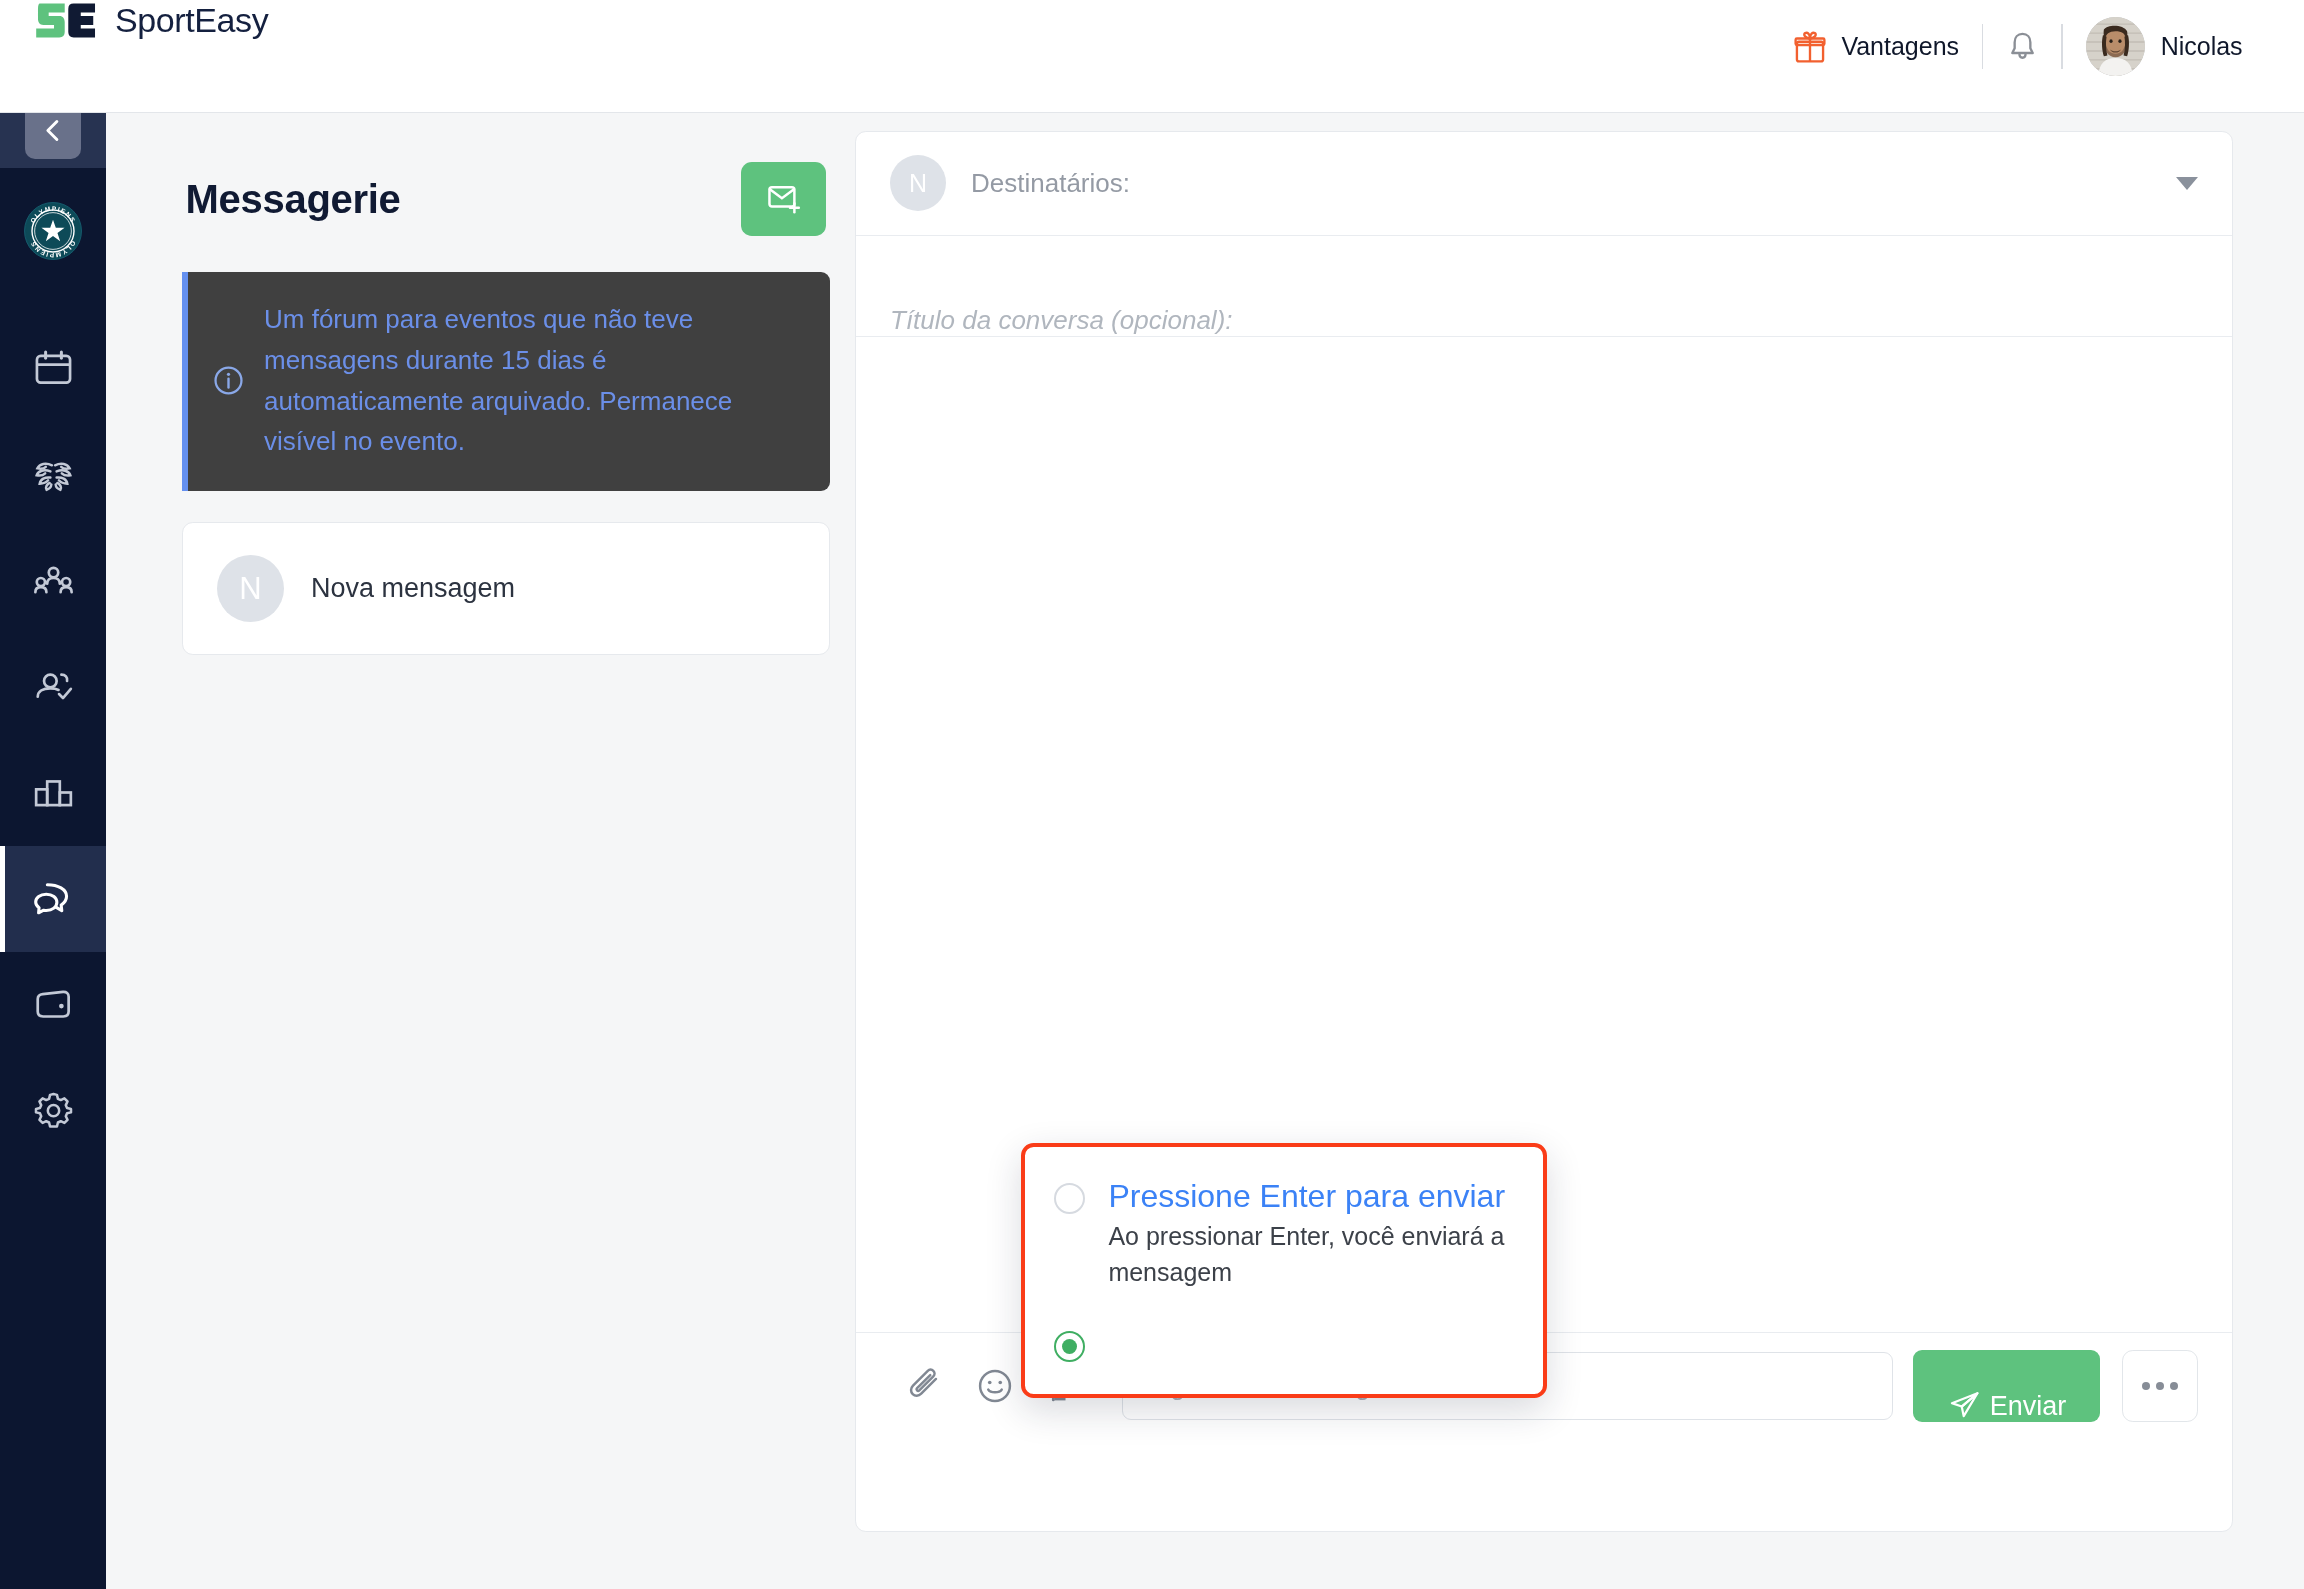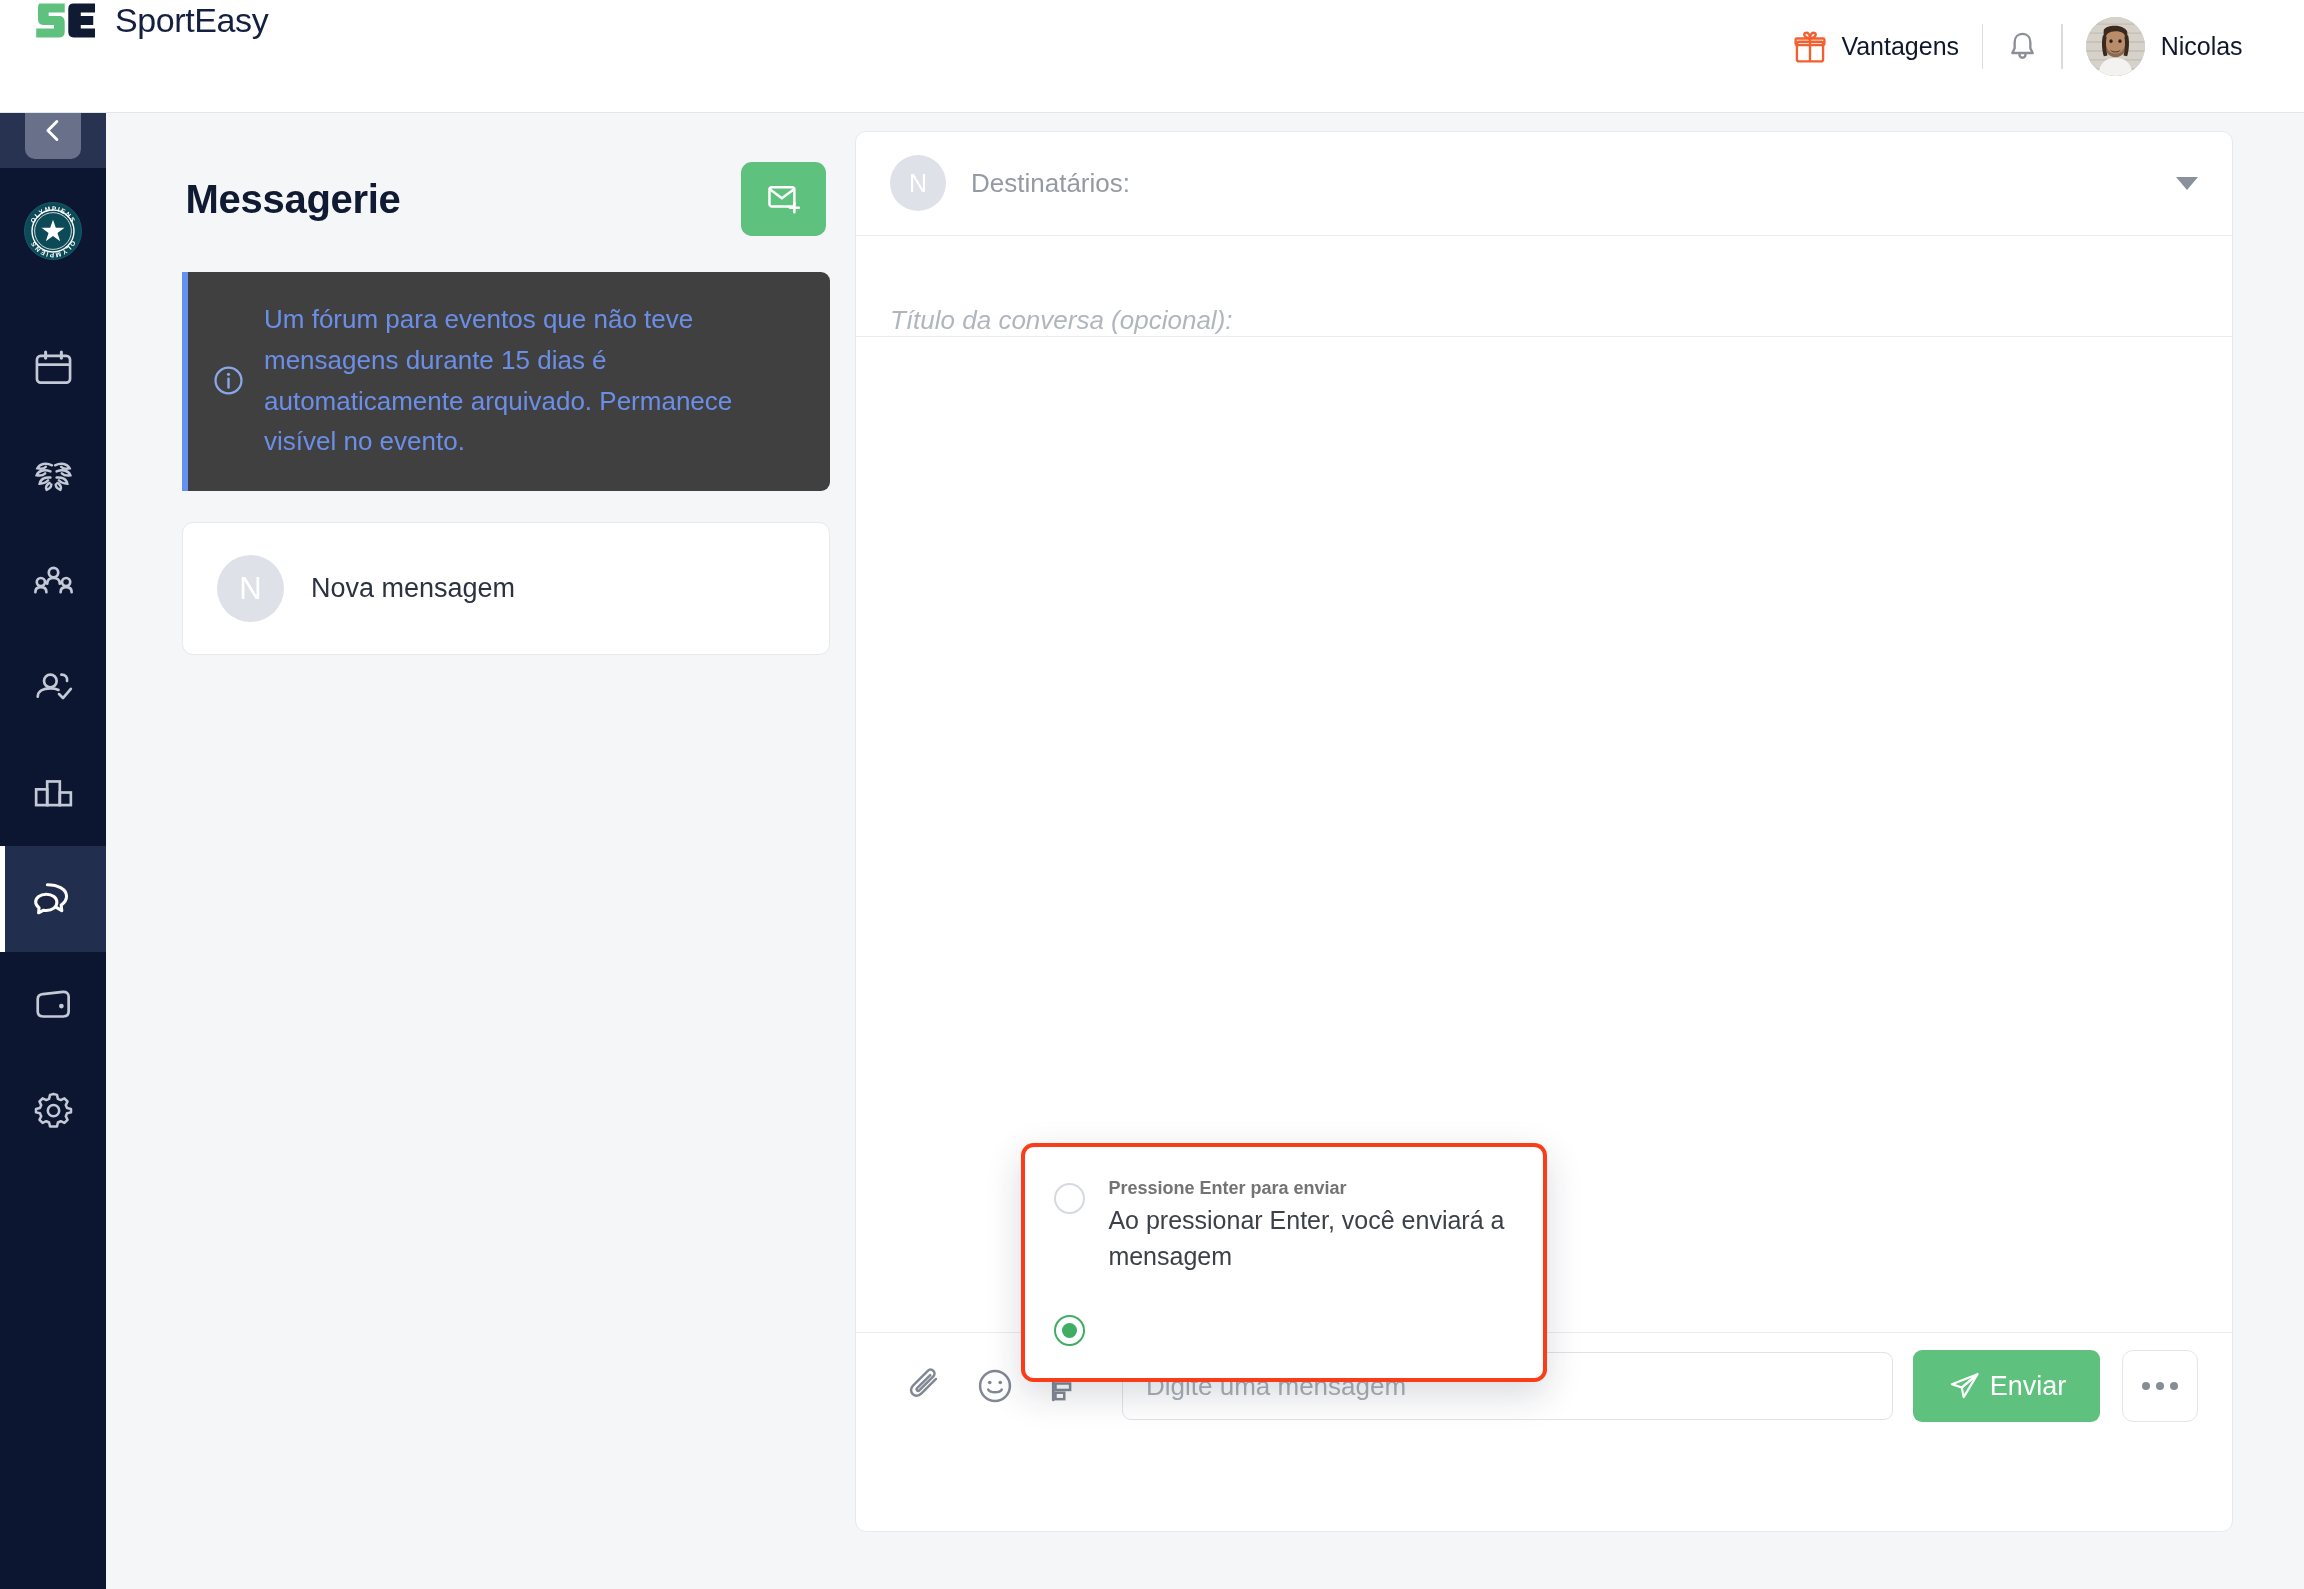--- a/index.html
+++ b/index.html
@@ -170,21 +170,21 @@
     flex: 1 1 auto; height: 68px; margin: 0 20px 0 21.6px;
     border: 0.9px solid #dfe3e8; border-radius: 9px;
     background: #fff; padding: 0 23.4px;
     font-size: 26px; color: #2c3340;
     font-family: "Liberation Sans", sans-serif;
   }
   .comp-input::placeholder { color: #a9aeb7; }
   .send-btn {
     height: 72px; min-width: 187px; background: #5ec27e; border: none;
     border-radius: 9px; color: #fff; font-size: 27px;
-    display: flex; align-items: center; justify-content: center; gap: 8px;
+    display: flex; align-items: flex-end; justify-content: center; gap: 8px;
     cursor: pointer; font-family: "Liberation Sans", sans-serif;
   }
   .more-btn {
     width: 76px; height: 72px; margin-left: 21.6px;
     border: 0.9px solid #e2e6ea; border-radius: 10.8px; background: #fff;
     display: flex; align-items: center; justify-content: center; gap: 6.3px;
     cursor: pointer;
   }
   .dot { width: 8px; height: 8px; border-radius: 50%; background: #878d97; }
 
@@ -207,21 +207,21 @@
     background: #fff;
   }
   .radio.sel {
     border-color: #3fae62;
     display: flex; align-items: center; justify-content: center;
   }
   .radio.sel::after {
     content: ""; width: 15.3px; height: 15.3px; border-radius: 50%;
     background: #3fae62;
   }
-  .opt-title { font-size: 18px; font-weight: 700; color: #737373; }
+  .opt-title { font-size: 32px; font-weight: 400; color: #3b82f6; }
   .opt-desc {
     font-size: 25px; color: #3c4149; line-height: 1.44; margin-top: 2.7px;
     max-width: 407px;
   }
 </style>
 </head>
 <body>
 
 <div class="app">
 

